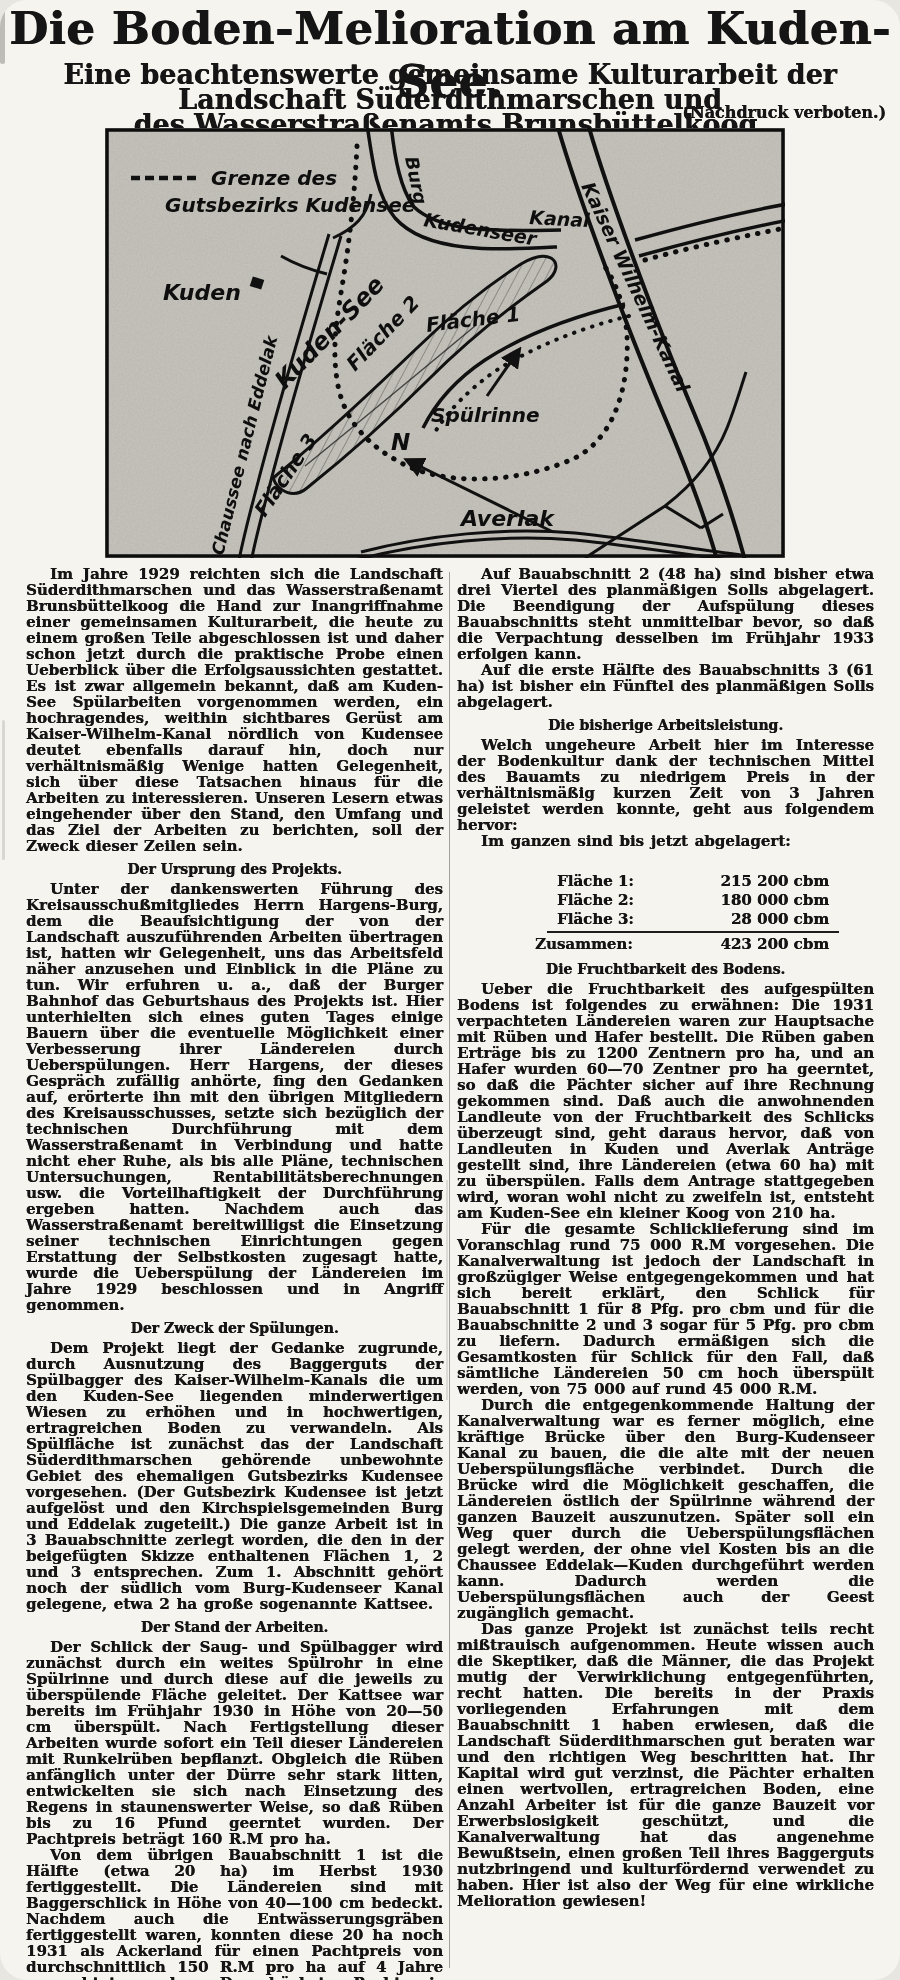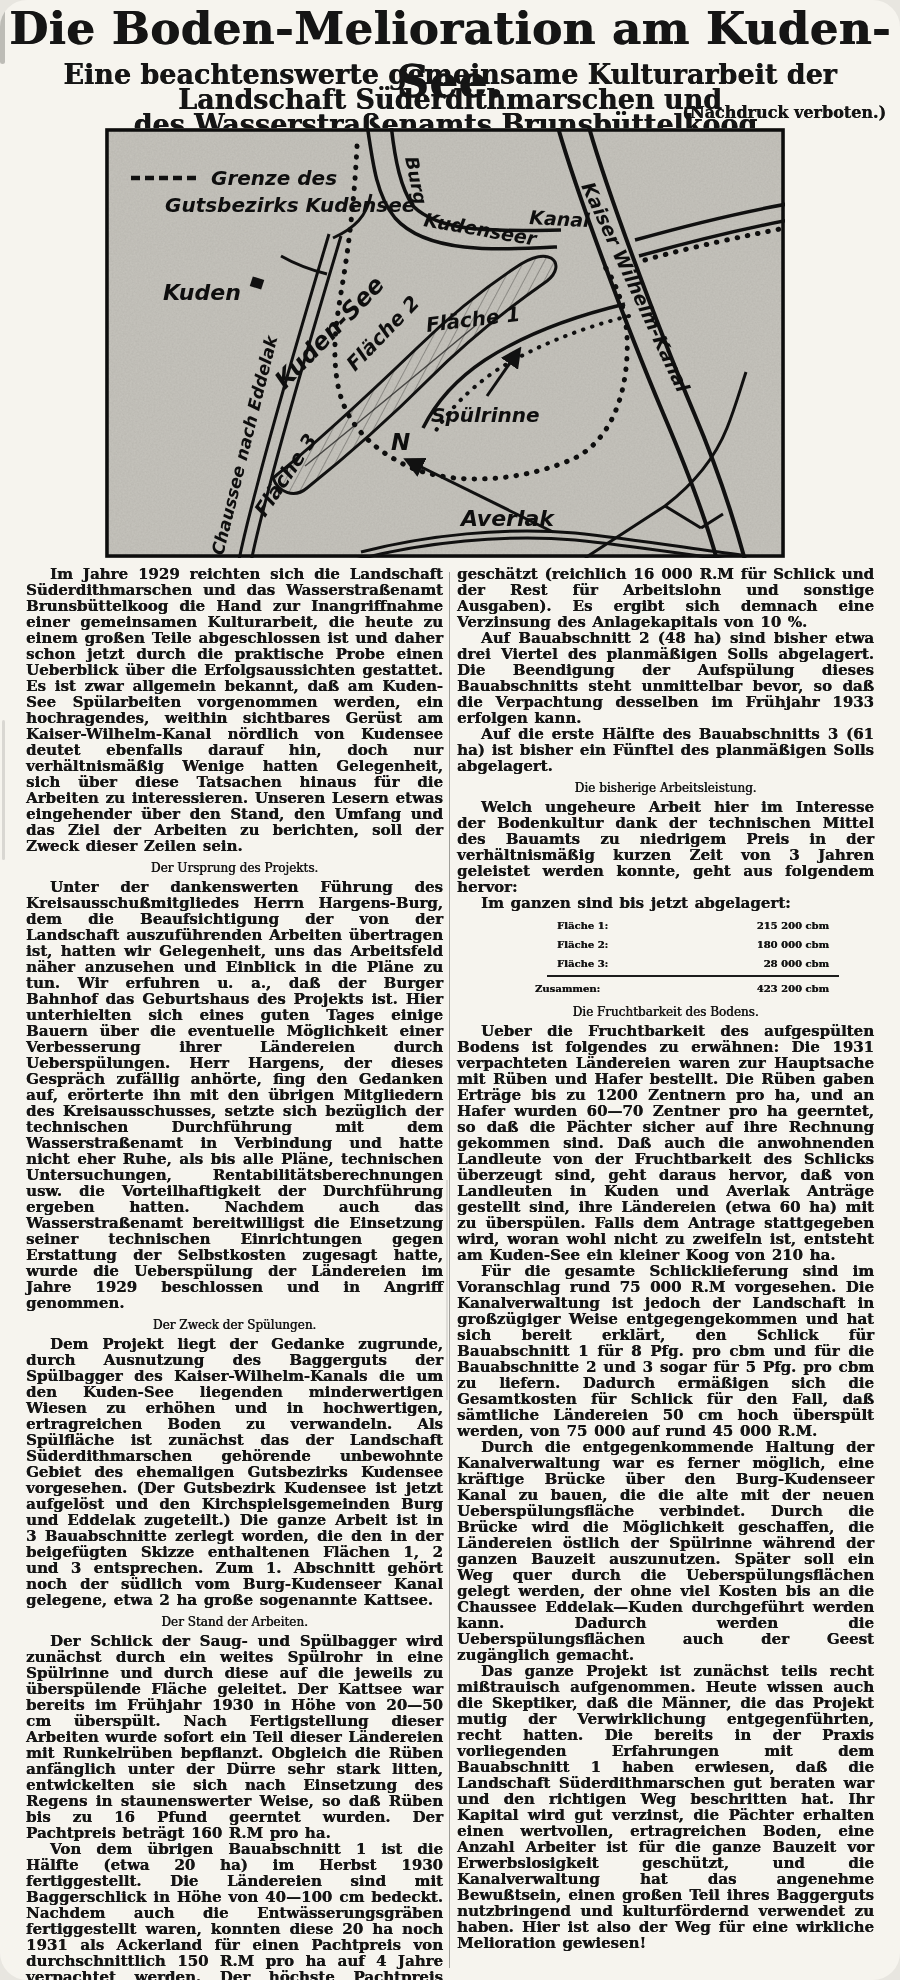--- a/index.html
+++ b/index.html
@@ -18,23 +18,23 @@
   .mlabel{font-family:"DejaVu Sans", sans-serif;font-style:italic;font-weight:700;fill:#0e0e0e;}
   
   .col{position:absolute;top:566px;width:417px;}
   .col-left{left:26px;}
   .col-right{left:457px;}
   .colrule{position:absolute;left:449px;top:572px;width:1px;height:1396px;background:#4a4a46;opacity:.5;}
   .col p{margin:0;text-indent:24px;text-align:justify;
          font-size:15px;line-height:16px;font-weight:bold;word-spacing:1.4px;
          text-shadow:.3px 0 0 currentColor;}
   .col p.noind{text-indent:0;}
-  .col h3.sec{margin:7px 0 4px;text-align:center;font-size:12px;font-weight:normal;
+  .col h3.sec{margin:7px 0 4px;text-align:center;font-size:14px;font-weight:bold;
               text-shadow:.5px 0 0 currentColor;}
-  .dtable{margin:5px 0 5px 100px;width:272px;font-weight:bold;font-size:10px;
+  .dtable{margin:23px 0 5px 100px;width:272px;font-weight:bold;font-size:15px;
           text-shadow:.3px 0 0 currentColor;}
   .trow{display:flex;justify-content:space-between;line-height:19px;}
   .trow .tval{text-align:left;}
   .trule{border-top:2px solid #1c1c1c;margin:2px -10px 2px -10px;}
   .trow.total .tlabel{margin-left:-22px;}
   .smudge{position:absolute;background:#2a2a28;pointer-events:none;}
 </style>
 </head>
 <body>
 
@@ -140,21 +140,20 @@
       <p>Im Jahre 1929 reichten sich die Landschaft Süderdithmarschen und das Wasserstraßenamt Brunsbüttelkoog die Hand zur Inangriffnahme einer gemeinsamen Kulturarbeit, die heute zu einem großen Teile abgeschlossen ist und daher schon jetzt durch die praktische Probe einen Ueberblick über die Erfolgsaussichten gestattet. Es ist zwar allgemein bekannt, daß am Kuden-See Spülarbeiten vorgenommen werden, ein hochragendes, weithin sichtbares Gerüst am Kaiser-Wilhelm-Kanal nördlich von Kudensee deutet ebenfalls darauf hin, doch nur verhältnismäßig Wenige hatten Gelegenheit, sich über diese Tatsachen hinaus für die Arbeiten zu interessieren. Unseren Lesern etwas eingehender über den Stand, den Umfang und das Ziel der Arbeiten zu berichten, soll der Zweck dieser Zeilen sein.</p>
       <h3 class="sec">Der Ursprung des Projekts.</h3>
       <p>Unter der dankenswerten Führung des Kreisausschußmitgliedes Herrn Hargens-Burg, dem die Beaufsichtigung der von der Landschaft auszuführenden Arbeiten übertragen ist, hatten wir Gelegenheit, uns das Arbeitsfeld näher anzusehen und Einblick in die Pläne zu tun. Wir erfuhren u. a., daß der Burger Bahnhof das Geburtshaus des Projekts ist. Hier unterhielten sich eines guten Tages einige Bauern über die eventuelle Möglichkeit einer Verbesserung ihrer Ländereien durch Ueberspülungen. Herr Hargens, der dieses Gespräch zufällig anhörte, fing den Gedanken auf, erörterte ihn mit den übrigen Mitgliedern des Kreisausschusses, setzte sich bezüglich der technischen Durchführung mit dem Wasserstraßenamt in Verbindung und hatte nicht eher Ruhe, als bis alle Pläne, technischen Untersuchungen, Rentabilitätsberechnungen usw. die Vorteilhaftigkeit der Durchführung ergeben hatten. Nachdem auch das Wasserstraßenamt bereitwilligst die Einsetzung seiner technischen Einrichtungen gegen Erstattung der Selbstkosten zugesagt hatte, wurde die Ueberspülung der Ländereien im Jahre 1929 beschlossen und in Angriff genommen.</p>
       <h3 class="sec">Der Zweck der Spülungen.</h3>
       <p>Dem Projekt liegt der Gedanke zugrunde, durch Ausnutzung des Baggerguts der Spülbagger des Kaiser-Wilhelm-Kanals die um den Kuden-See liegenden minderwertigen Wiesen zu erhöhen und in hochwertigen, ertragreichen Boden zu verwandeln. Als Spülfläche ist zunächst das der Landschaft Süderdithmarschen gehörende unbewohnte Gebiet des ehemaligen Gutsbezirks Kudensee vorgesehen. (Der Gutsbezirk Kudensee ist jetzt aufgelöst und den Kirchspielsgemeinden Burg und Eddelak zugeteilt.) Die ganze Arbeit ist in 3 Bauabschnitte zerlegt worden, die den in der beigefügten Skizze enthaltenen Flächen 1, 2 und 3 entsprechen. Zum 1. Abschnitt gehört noch der südlich vom Burg-Kudenseer Kanal gelegene, etwa 2 ha große sogenannte Kattsee.</p>
       <h3 class="sec">Der Stand der Arbeiten.</h3>
       <p>Der Schlick der Saug- und Spülbagger wird zunächst durch ein weites Spülrohr in eine Spülrinne und durch diese auf die jeweils zu überspülende Fläche geleitet. Der Kattsee war bereits im Frühjahr 1930 in Höhe von 20—50 cm überspült. Nach Fertigstellung dieser Arbeiten wurde sofort ein Teil dieser Ländereien mit Runkelrüben bepflanzt. Obgleich die Rüben anfänglich unter der Dürre sehr stark litten, entwickelten sie sich nach Einsetzung des Regens in staunenswerter Weise, so daß Rüben bis zu 16 Pfund geerntet wurden. Der Pachtpreis beträgt 160 R.M pro ha.</p>
       <p>Von dem übrigen Bauabschnitt 1 ist die Hälfte (etwa 20 ha) im Herbst 1930 fertiggestellt. Die Ländereien sind mit Baggerschlick in Höhe von 40—100 cm bedeckt. Nachdem auch die Entwässerungsgräben fertiggestellt waren, konnten diese 20 ha noch 1931 als Ackerland für einen Pachtpreis von durchschnittlich 150 R.M pro ha auf 4 Jahre verpachtet werden. Der höchste Pachtpreis beträgt hier 209 R.M pro ha, der niedrigste 130 R.M. Der Pachtpreis für die ganze Fläche von reichlich 20 ha beträgt 3129,07 R.M.</p>
     </div>
   <div class="col col-right" id="col-right">
-      <p class="noind">geschätzt (reichlich 16 000 R.M für Schlick und der Rest für Arbeitslohn und sonstige Ausgaben). Es ergibt sich demnach eine Verzinsung des Anlagekapitals von 10 %.</p>
       <p>Auf Bauabschnitt 2 (48 ha) sind bisher etwa drei Viertel des planmäßigen Solls abgelagert. Die Beendigung der Aufspülung dieses Bauabschnitts steht unmittelbar bevor, so daß die Verpachtung desselben im Frühjahr 1933 erfolgen kann.</p>
       <p>Auf die erste Hälfte des Bauabschnitts 3 (61 ha) ist bisher ein Fünftel des planmäßigen Solls abgelagert.</p>
       <h3 class="sec">Die bisherige Arbeitsleistung.</h3>
       <p>Welch ungeheure Arbeit hier im Interesse der Bodenkultur dank der technischen Mittel des Bauamts zu niedrigem Preis in der verhältnismäßig kurzen Zeit von 3 Jahren geleistet werden konnte, geht aus folgendem hervor:</p>
       <p>Im ganzen sind bis jetzt abgelagert:</p>
       <div class="dtable">
         <div class="trow">
           <span class="tlabel">Fläche 1:</span>
           <span class="tval">215 200 cbm</span>
         </div>

